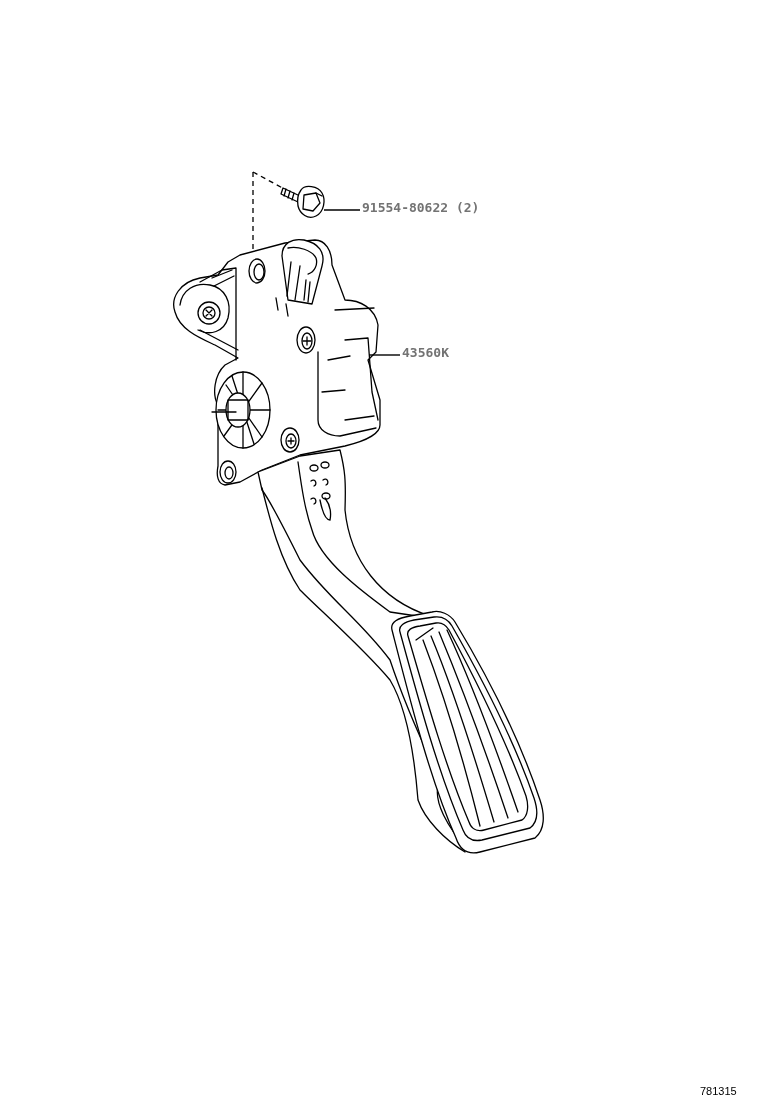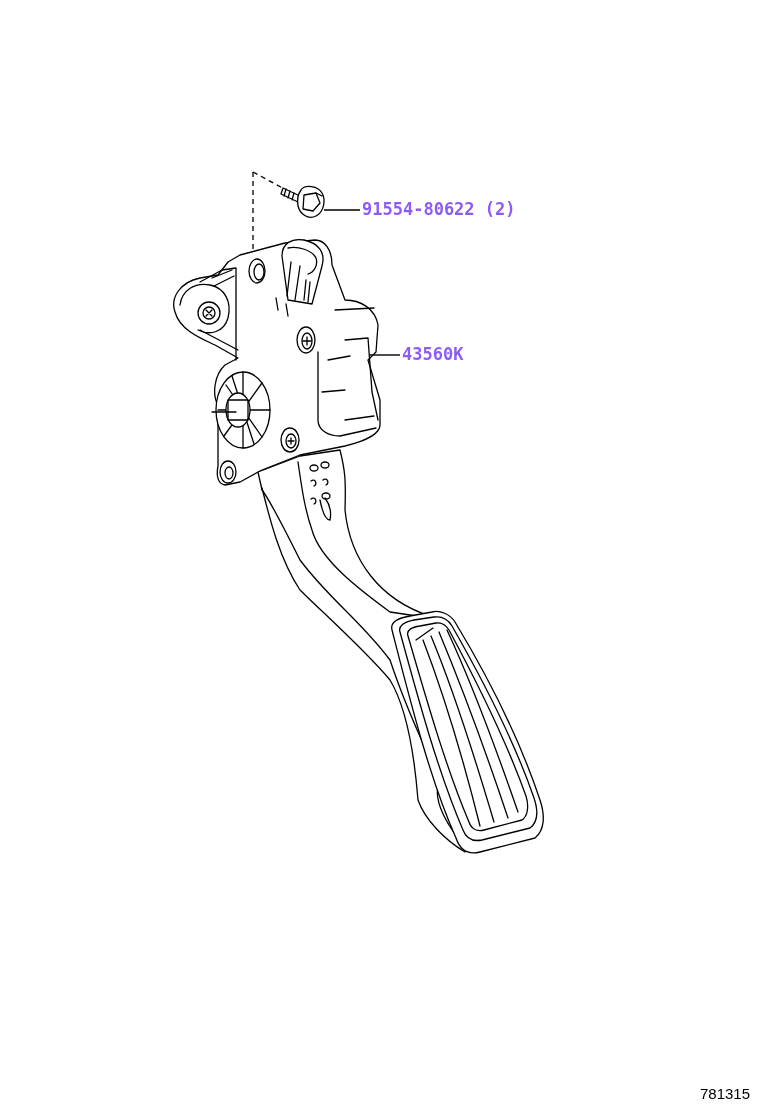--- a/index.html
+++ b/index.html
@@ -2,30 +2,30 @@
 <html><head>
 <meta charset="utf-8">
 <style>
   html, body { margin: 0; padding: 0; background: #ffffff; }
   body { width: 760px; height: 1112px; position: relative; overflow: hidden; }
   #canvas { position: absolute; left: 0; top: 0; width: 760px; height: 1112px; }
   .part-label {
     position: absolute;
     font-family: "DejaVu Sans Mono", "Liberation Mono", monospace;
     font-weight: bold;
-    font-size: 17px;
-    color: #8b5cf6;
+    font-size: 13px;
+    color: #737373;
     letter-spacing: 0px;
     white-space: nowrap;
     line-height: 1;
   }
   .fig-id {
     position: absolute;
     font-family: "Liberation Sans", sans-serif;
-    font-size: 15px;
+    font-size: 11px;
     color: #000;
     line-height: 1;
   }
   svg .ln { fill: none; stroke: #000; stroke-width: 1.3; stroke-linejoin: round; stroke-linecap: round; }
   svg .fl { fill: #fff; stroke: #000; stroke-width: 1.3; stroke-linejoin: round; }
   svg .dash { fill: none; stroke: #000; stroke-width: 1.3; stroke-dasharray: 5 4; }
   svg .leader { fill: none; stroke: #000; stroke-width: 1.4; }
 </style>
 </head>
 <body>

